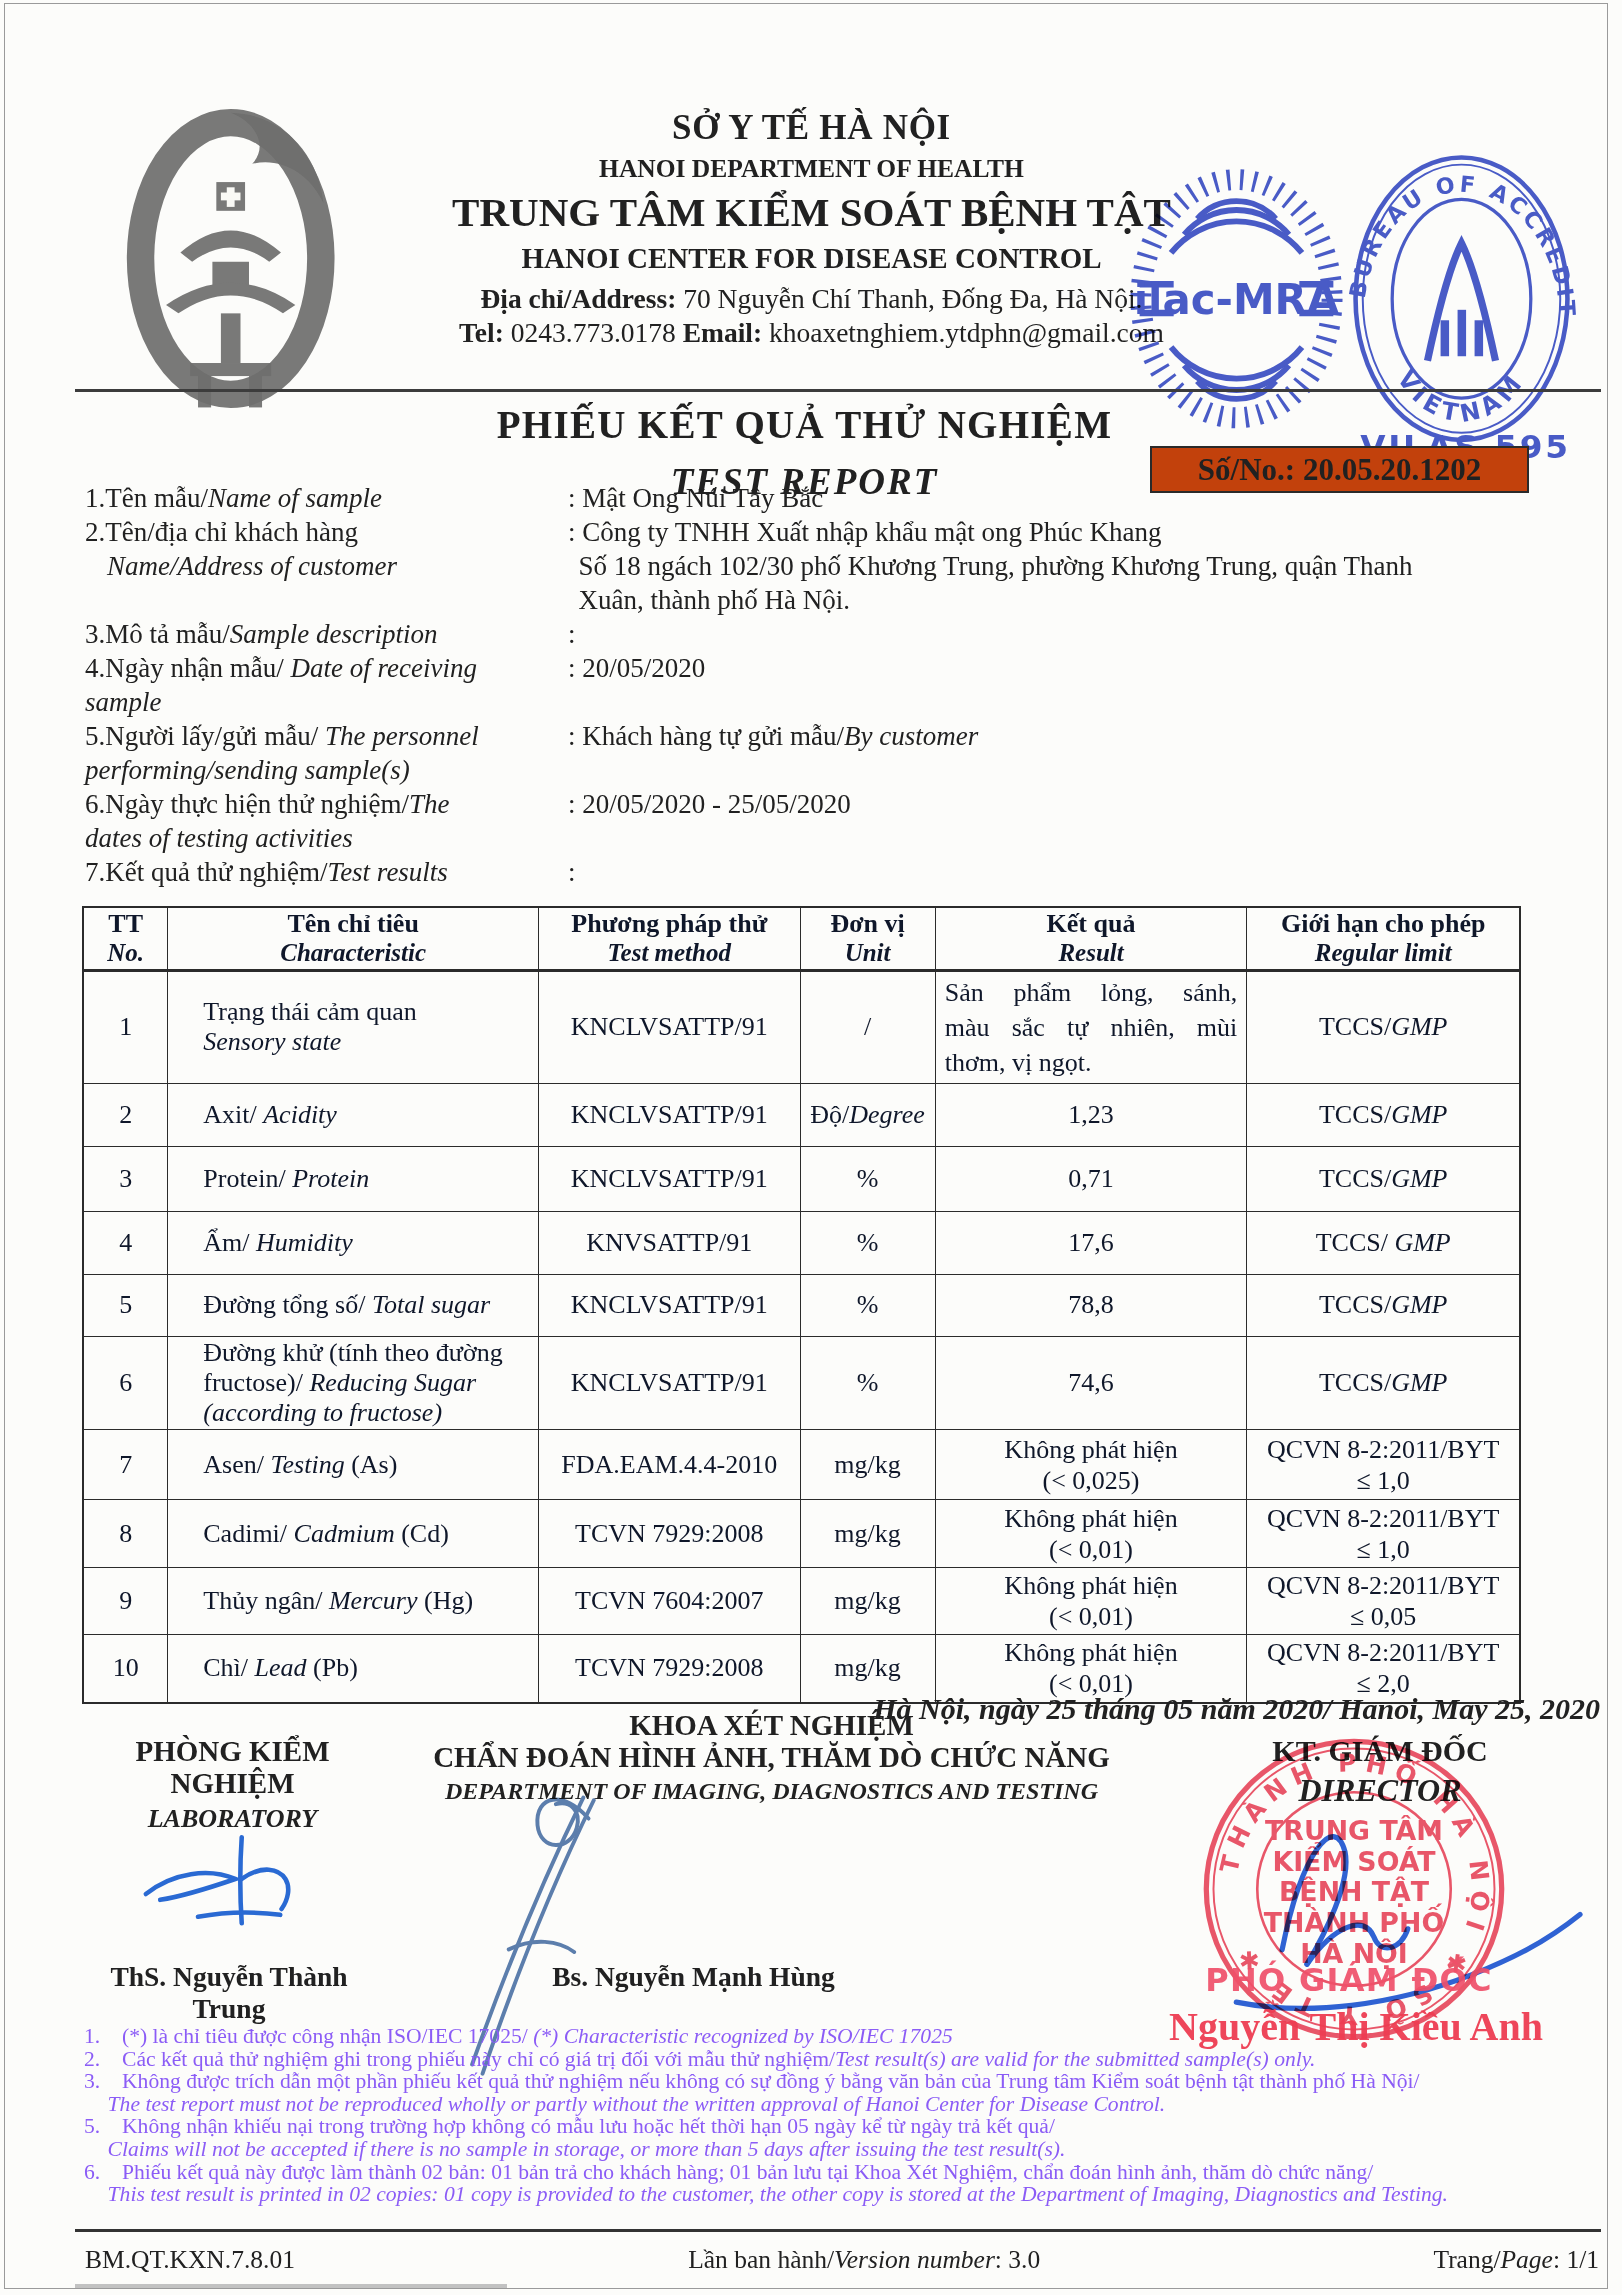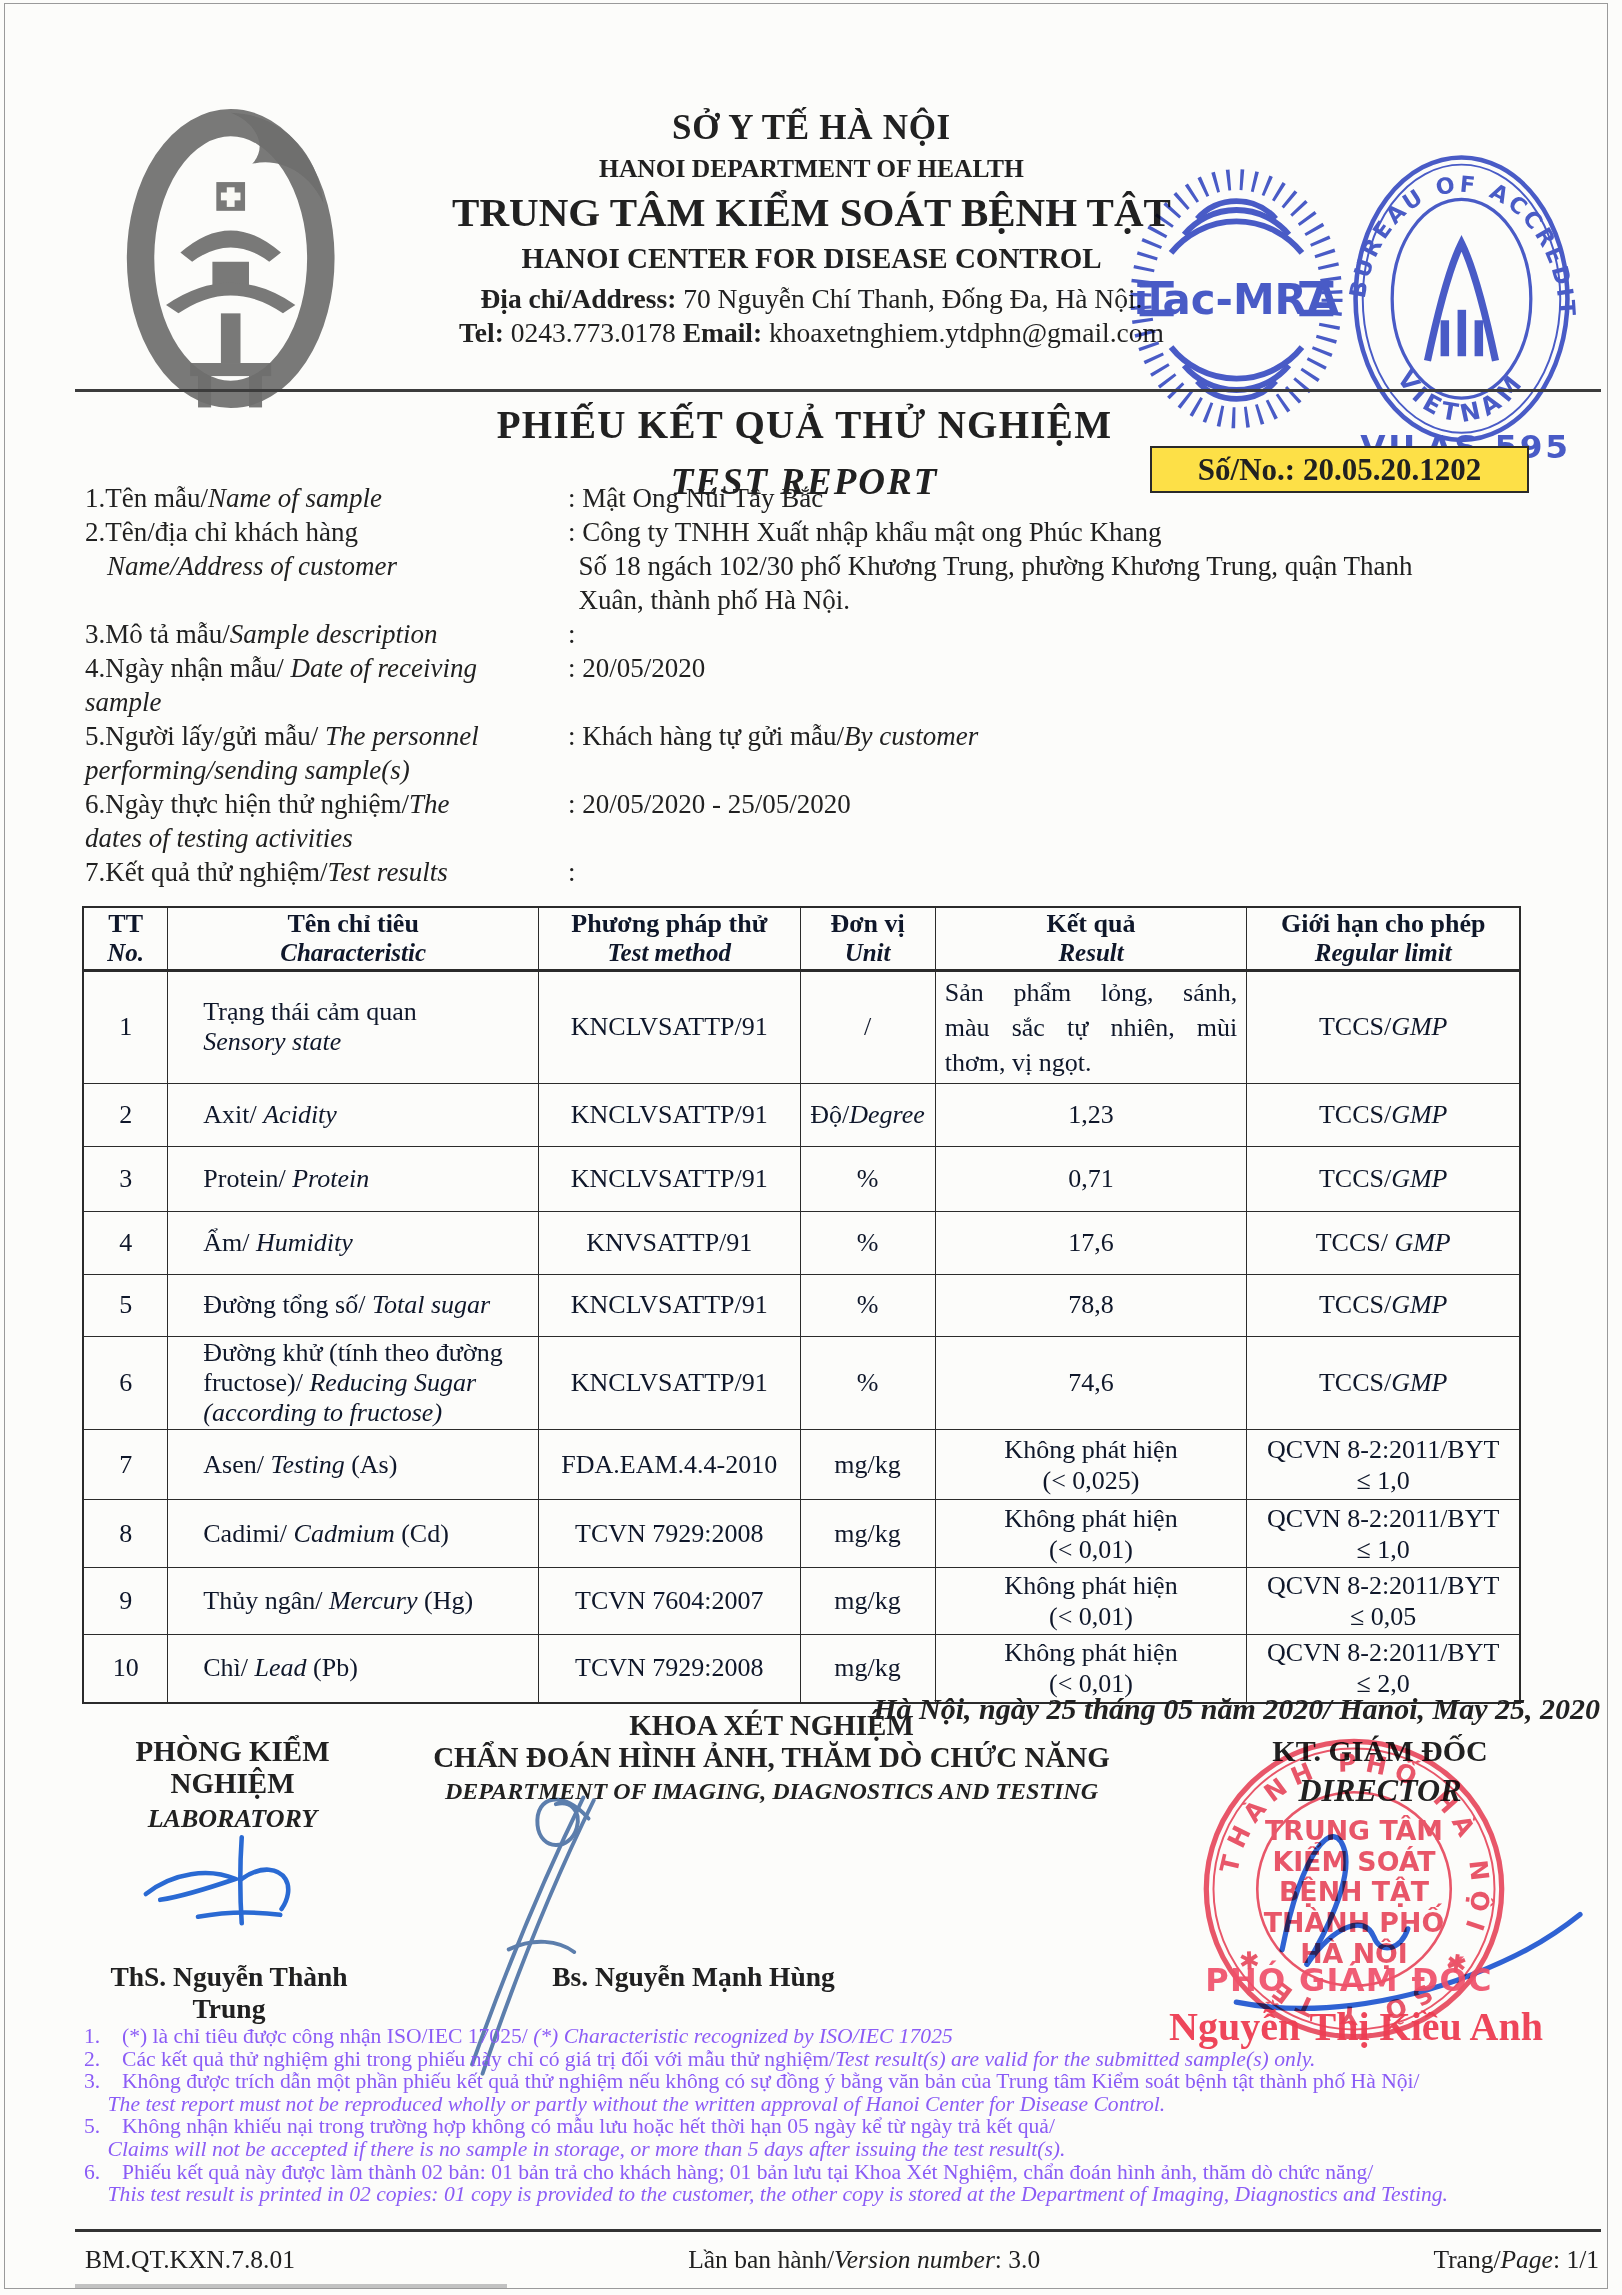--- a/index.html
+++ b/index.html
@@ -15,21 +15,21 @@
   .hdr .dept-en{font-size:25.5px;font-weight:bold;margin-top:9.2px;}
   .hdr .org-vi{font-size:41px;font-weight:bold;margin-top:7.9px;}
   .hdr .org-en{font-size:29px;font-weight:bold;margin-top:9.2px;}
   .hdr .addr{font-size:27.5px;margin-top:11.8px;}
   .hdr .tel{font-size:27.5px;margin-top:5.2px;}
   .sep-line{position:absolute;left:75px;top:389px;width:1526px;height:3.3px;background:#3c3c3c;}
   .titleblk{position:absolute;left:52px;top:402px;width:1505px;text-align:center;}
   .title-vi{font-size:39px;font-weight:bold;letter-spacing:1.3px;}
   .title-en{font-size:37px;font-weight:bold;font-style:italic;margin-top:13px;letter-spacing:2px;}
   .sono{position:absolute;left:1150px;top:446px;width:375px;height:43px;border:2.6px solid #2a2a2a;
-        display:flex;align-items:center;justify-content:center;font-size:31px;font-weight:bold;background:#fde047;}
+        display:flex;align-items:center;justify-content:center;font-size:31px;font-weight:bold;background:#c2410c;}
   
   .fields{position:absolute;left:85px;top:481px;width:1099px;font-size:27px;}
   .frow{display:grid;grid-template-columns:483px 1fr;height:34px;line-height:34px;white-space:nowrap;}
   .frow .lab i{font-style:italic;}
   .frow .ind{padding-left:22px;}
   .frow .v2{padding-left:10.5px;}
   
   table.res{position:absolute;left:82px;top:906px;width:1439px;border-collapse:collapse;table-layout:fixed;
             font-size:26px;color:#0f172a;}
   table.res col.c1{width:5.9%;} table.res col.c2{width:25.8%;} table.res col.c3{width:18.2%;}

